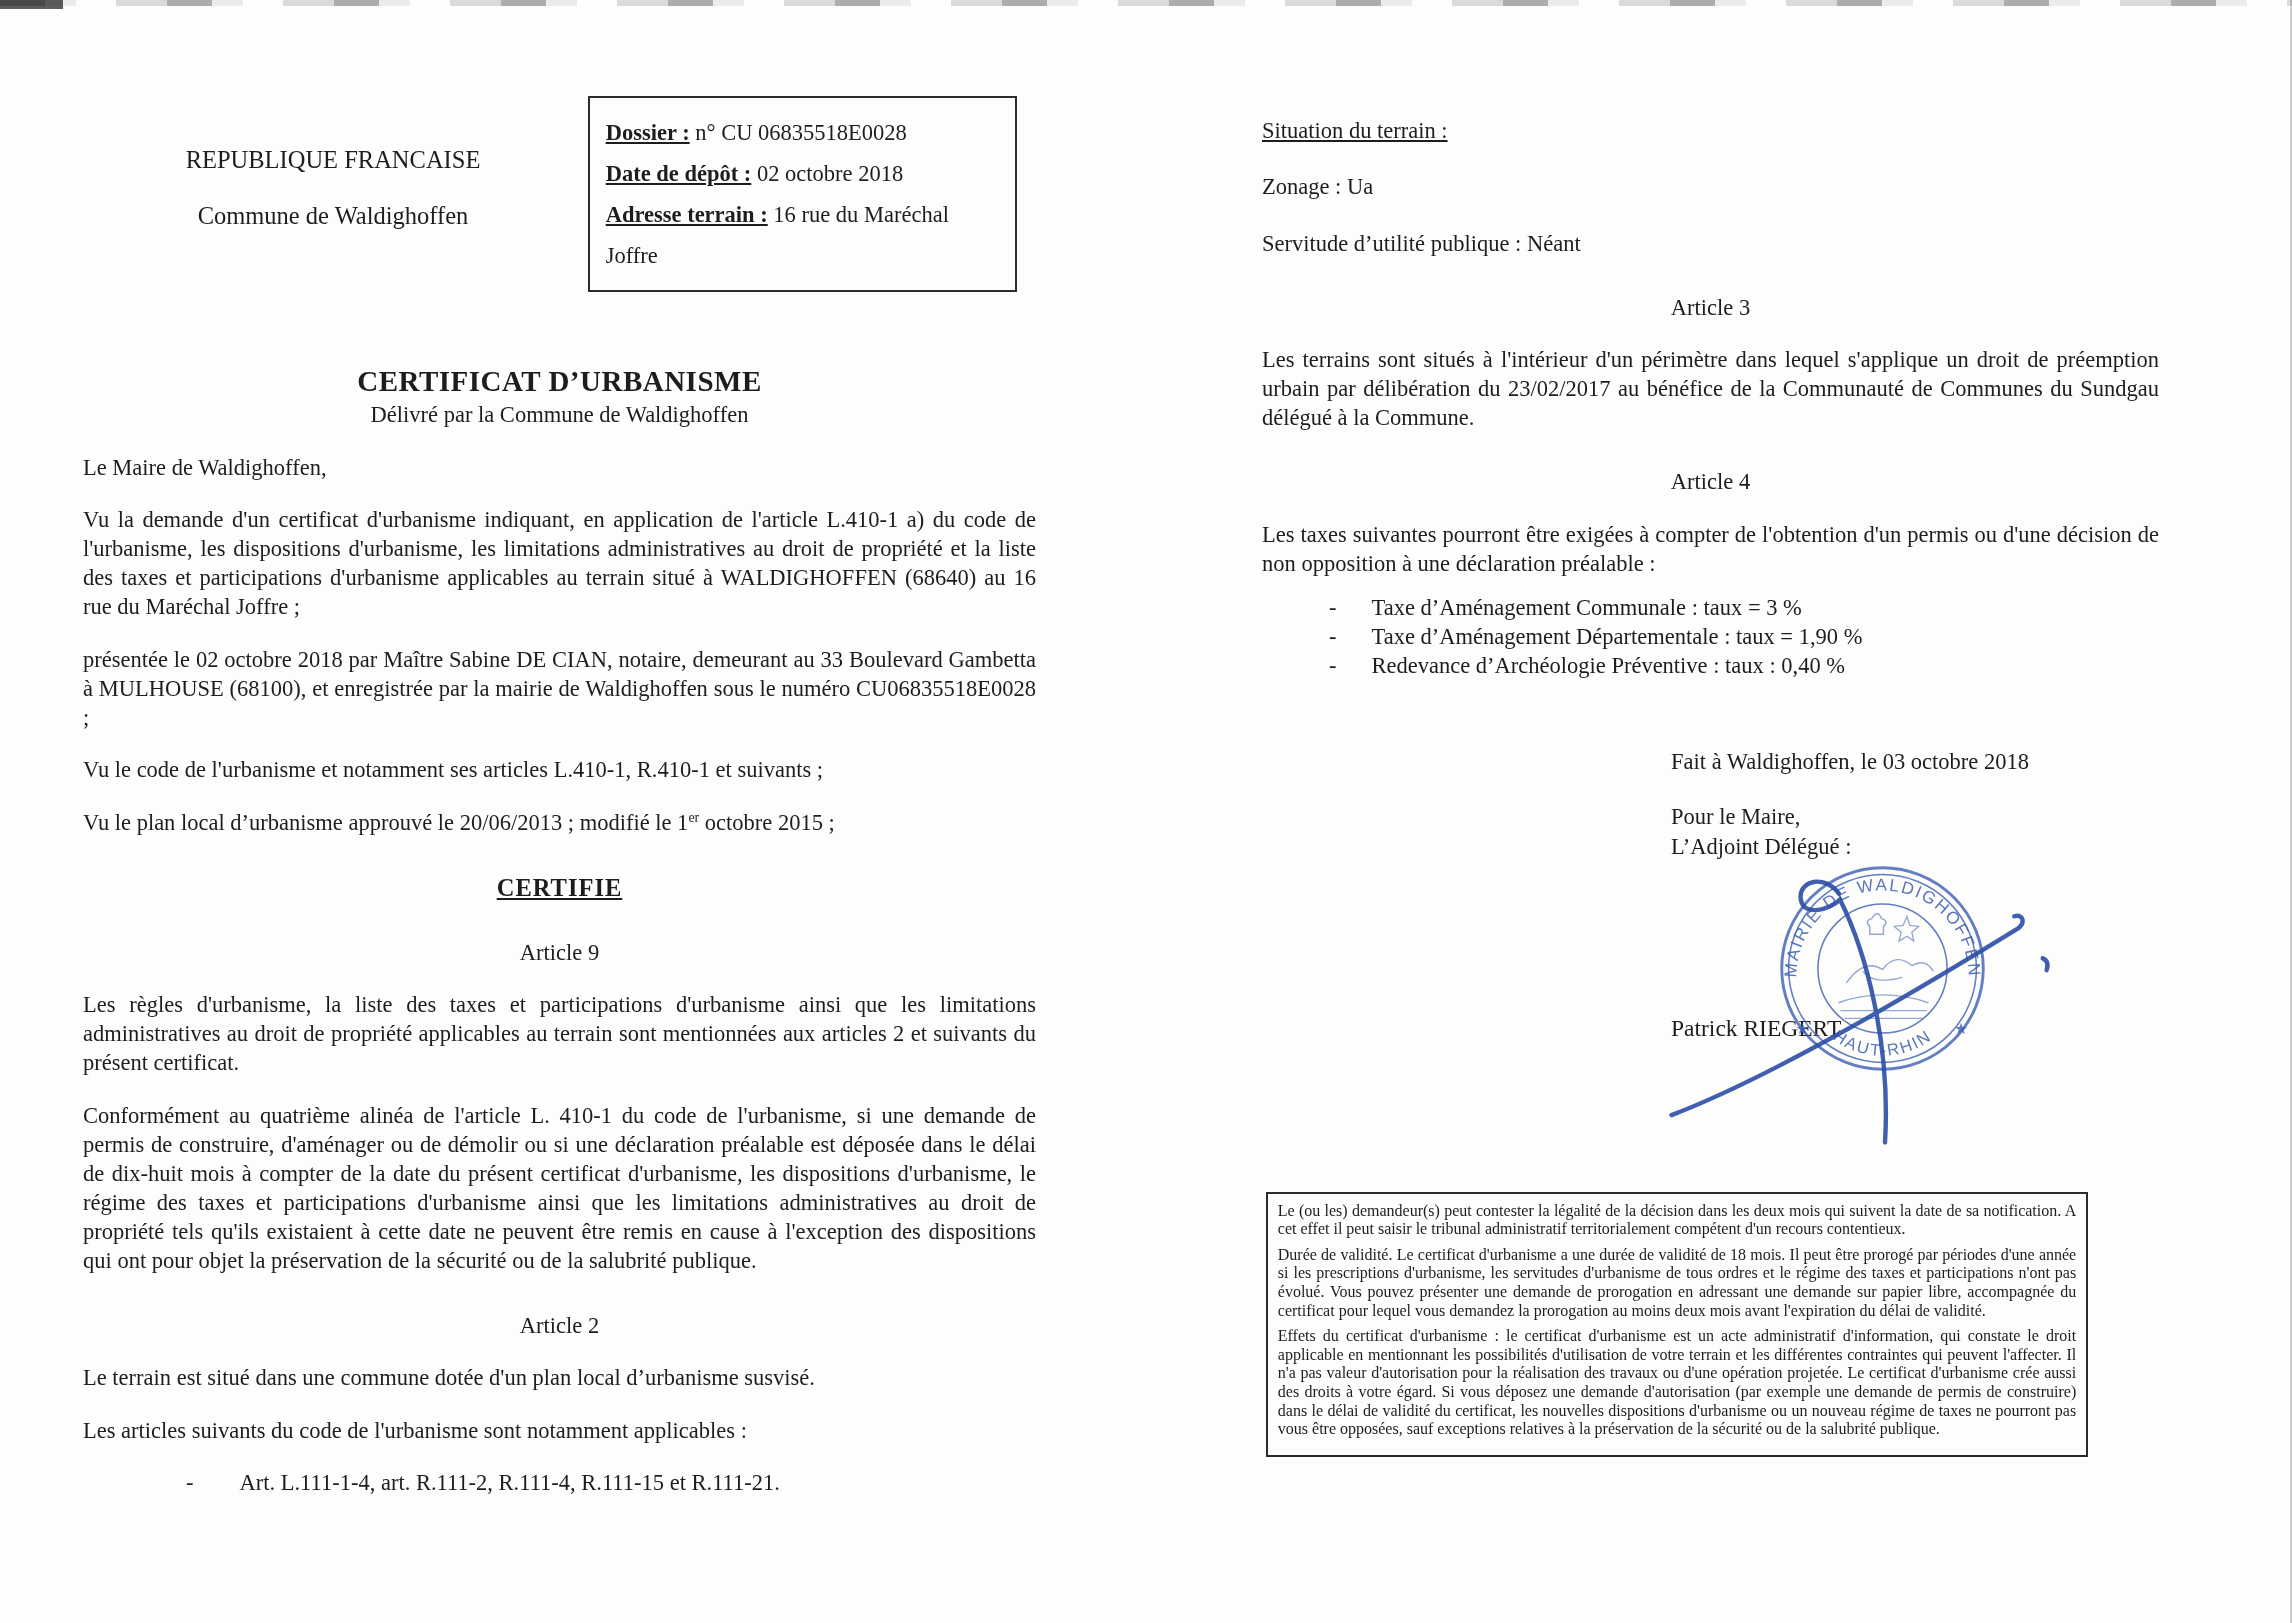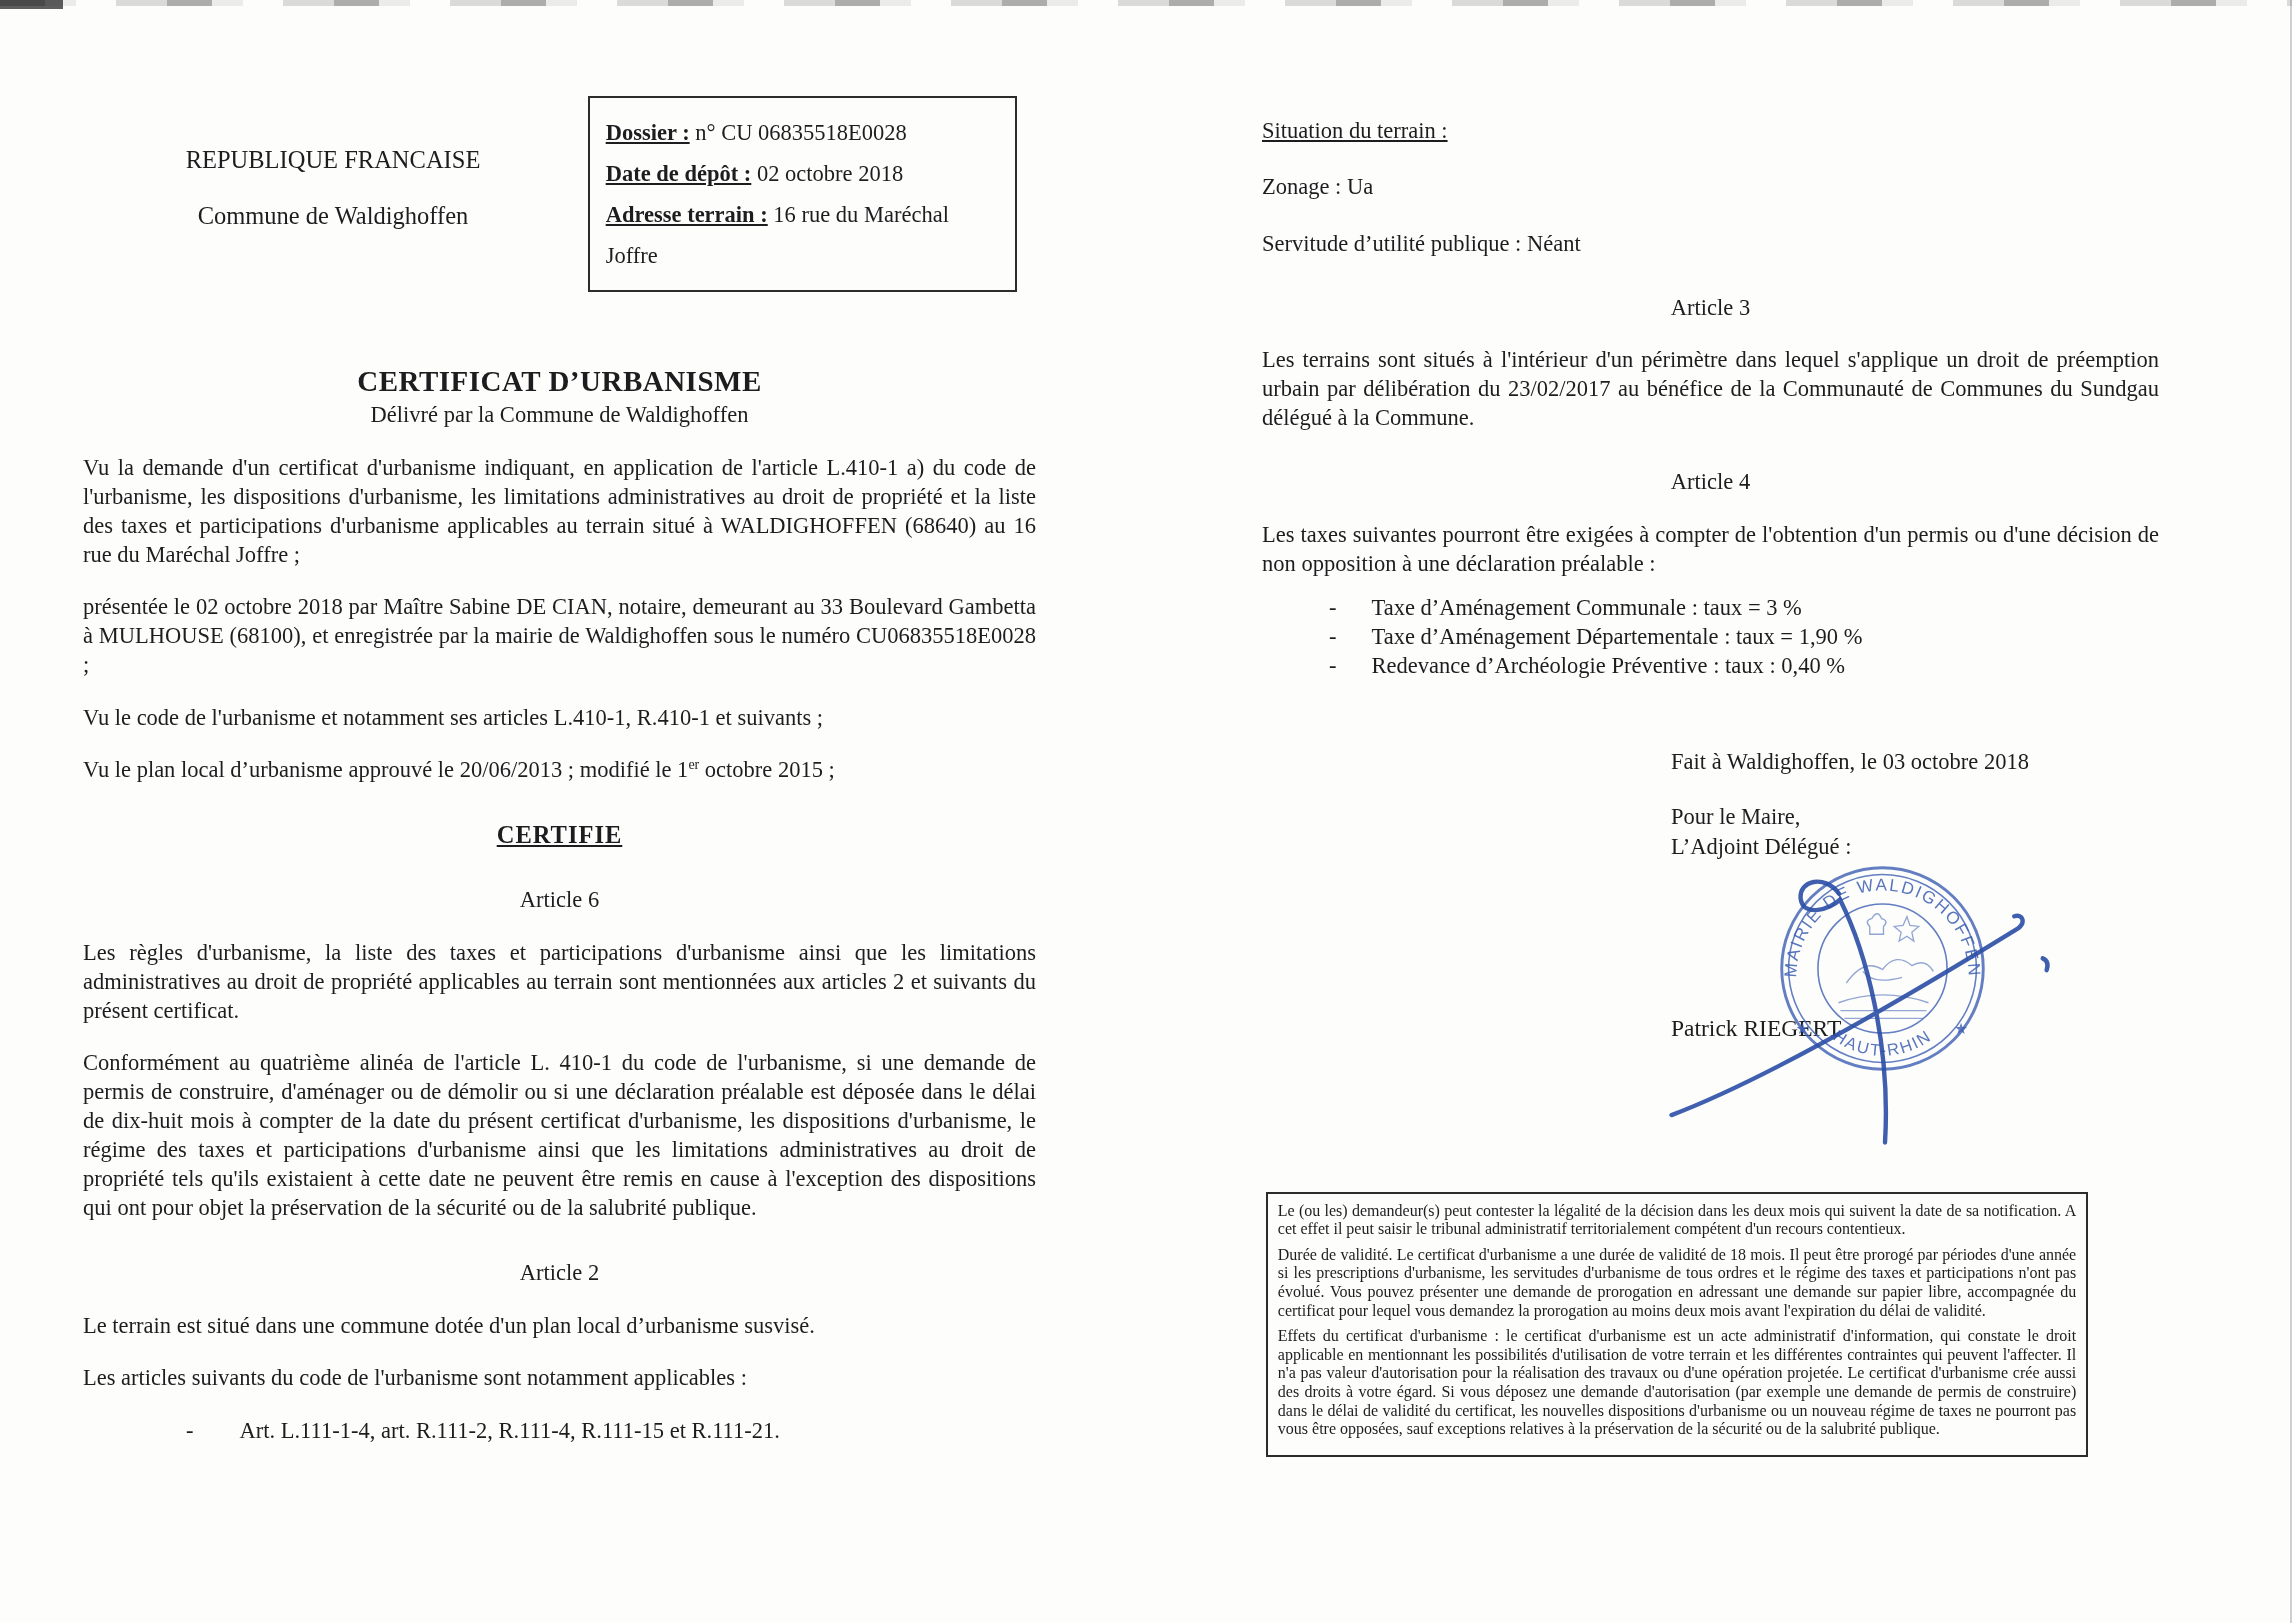--- a/index.html
+++ b/index.html
@@ -87,27 +87,28 @@
     <div class="dossier-box">
       <div><span class="lbl">Dossier :</span><span> n° CU 06835518E0028</span></div>
       <div><span class="lbl">Date de dépôt :</span><span> 02 octobre 2018</span></div>
       <div><span class="lbl">Adresse terrain :</span><span> 16 rue du Maréchal Joffre</span></div>
     </div>
 
     <div class="p1-body">
       <div class="doc-title">CERTIFICAT D’URBANISME</div>
       <div class="doc-subtitle">Délivré par la Commune de Waldighoffen</div>
 
+      <p class="para">Le Maire de Waldighoffen,</p>
       <p class="para just">Vu la demande d'un certificat d'urbanisme indiquant, en application de l'article L.410-1 a) du code de l'urbanisme, les dispositions d'urbanisme, les limitations administratives au droit de propriété et la liste des taxes et participations d'urbanisme applicables au terrain situé à WALDIGHOFFEN (68640) au 16 rue du Maréchal Joffre ;</p>
       <p class="para just">présentée le 02 octobre 2018 par Maître Sabine DE CIAN, notaire, demeurant au 33 Boulevard Gambetta à MULHOUSE (68100), et enregistrée par la mairie de Waldighoffen sous le numéro CU06835518E0028 ;</p>
       <p class="para">Vu le code de l'urbanisme et notamment ses articles L.410-1, R.410-1 et suivants ;</p>
       <p class="para"><span>Vu le plan local d’urbanisme approuvé le 20/06/2013 ; modifié le 1</span><sup>er</sup><span> octobre 2015 ;</span></p>
 
       <div class="center-head certifie">CERTIFIE</div>
-      <div class="center-head">Article 6</div>
+      <div class="center-head">Article 9</div>
 
       <p class="para just">Les règles d'urbanisme, la liste des taxes et participations d'urbanisme ainsi que les limitations administratives au droit de propriété applicables au terrain sont mentionnées aux articles 2 et suivants du présent certificat.</p>
       <p class="para just">Conformément au quatrième alinéa de l'article L. 410-1 du code de l'urbanisme, si une demande de permis de construire, d'aménager ou de démolir ou si une déclaration préalable est déposée dans le délai de dix-huit mois à compter de la date du présent certificat d'urbanisme, les dispositions d'urbanisme, le régime des taxes et participations d'urbanisme ainsi que les limitations administratives au droit de propriété tels qu'ils existaient à cette date ne peuvent être remis en cause à l'exception des dispositions qui ont pour objet la préservation de la sécurité ou de la salubrité publique.</p>
 
       <div class="center-head">Article 2</div>
 
       <p class="para">Le terrain est situé dans une commune dotée d'un plan local d’urbanisme susvisé.</p>
       <p class="para">Les articles suivants du code de l'urbanisme sont notamment applicables :</p>
 
       <div class="dash-row">

